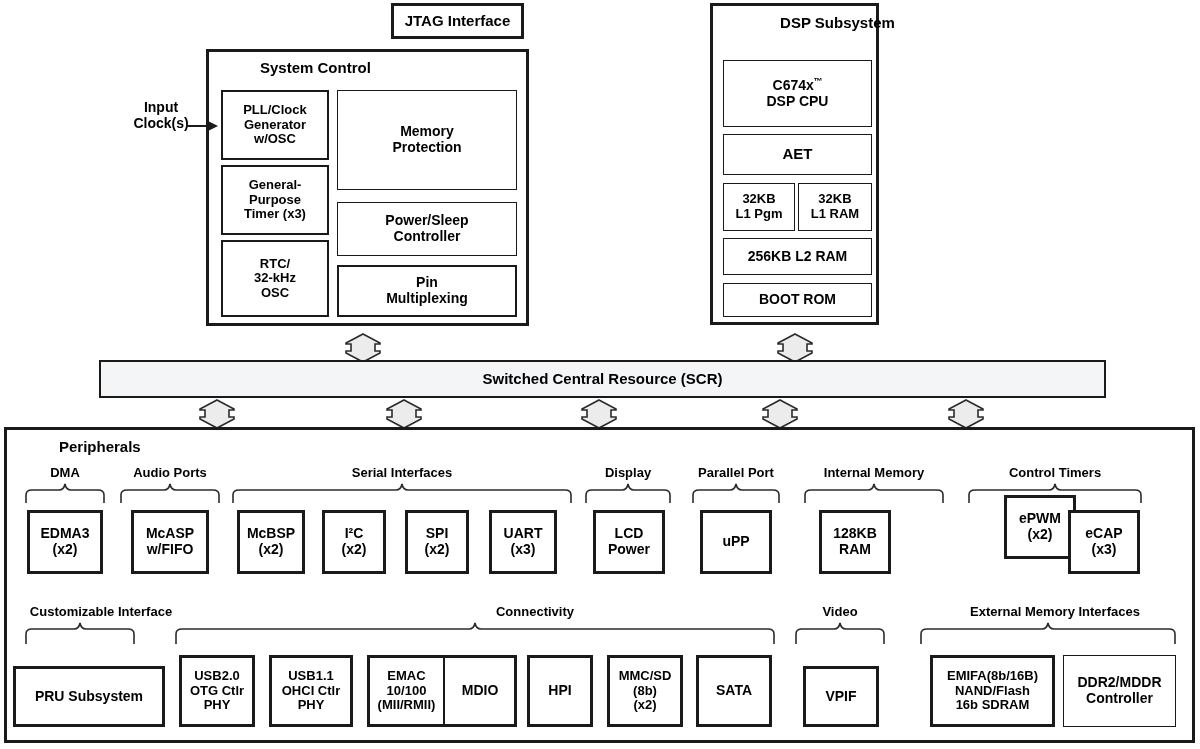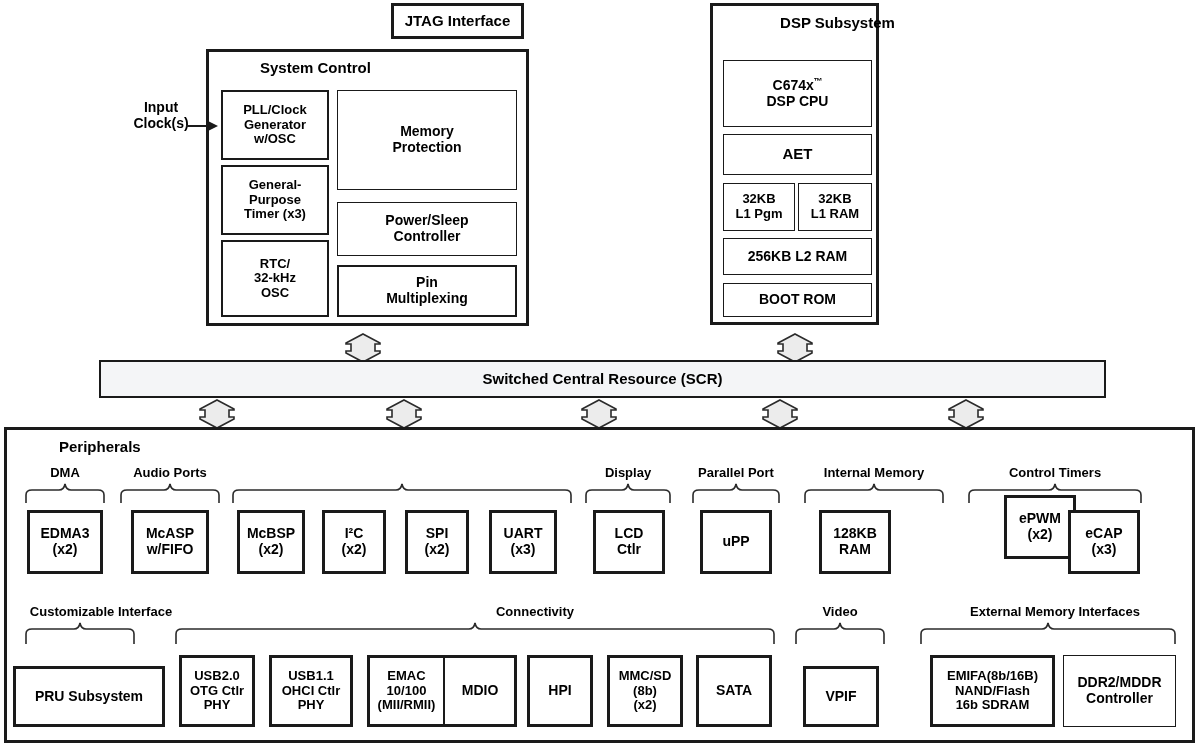--- a/index.html
+++ b/index.html
@@ -162,20 +162,21 @@
   <svg class="abs" style="left:945px;top:399px;" width="42" height="30" viewBox="0 0 42 30">
     <path class="hexfill" d="M21,1 L38,10 L38,11 L33,11 L33,18 L38,18 L38,20 L21,29 L4,20 L4,18 L9,18 L9,11 L4,11 L4,10 Z"></path>
   </svg>
 
   <div class="abs frame-thick" style="left:4px;top:427px;width:1191px;height:316px;">
     <span class="title-tl lbl f15" style="left:12px;top:9px;">Peripherals</span>
   </div>
 
   <div class="grouplabel" style="left:25px;top:465px;width:80px;">DMA</div>
   <div class="grouplabel" style="left:120px;top:465px;width:100px;">Audio Ports</div>
+  <div class="grouplabel" style="left:232px;top:465px;width:340px;">Serial Interfaces</div>
   <div class="grouplabel" style="left:585px;top:465px;width:86px;">Display</div>
   <div class="grouplabel" style="left:678px;top:465px;width:116px;">Parallel Port</div>
   <div class="grouplabel" style="left:800px;top:465px;width:148px;">Internal Memory</div>
   <div class="grouplabel" style="left:975px;top:465px;width:160px;">Control Timers</div>
 
   <svg class="abs" style="left:25px;top:482px;" width="80" height="22" viewBox="0 0 80 22">
     <path class="nofill" d="M1,21 L1,13 Q1,8 7,8 L34,8 Q39,8 40,2 Q41,8 46,8 L73,8 Q79,8 79,13 L79,21"></path>
   </svg>
   <svg class="abs" style="left:120px;top:482px;" width="100" height="22" viewBox="0 0 100 22">
     <path class="nofill" d="M1,21 L1,13 Q1,8 7,8 L44,8 Q49,8 50,2 Q51,8 56,8 L93,8 Q99,8 99,13 L99,21"></path>
@@ -231,21 +232,21 @@
   <div class="abs frame-thick ctr" style="left:489px;top:510px;width:68px;height:64px;">
     <div class="lbl f14">
       <div>UART</div>
       <div>(x3)</div>
     </div>
   </div>
 
   <div class="abs frame-thick ctr" style="left:593px;top:510px;width:72px;height:64px;">
     <div class="lbl f14">
       <div>LCD</div>
-      <div>Ctlr</div>
+      <div>Power</div>
     </div>
   </div>
 
   <div class="abs frame-thick ctr" style="left:700px;top:510px;width:72px;height:64px;">
     <span class="lbl f14">uPP</span>
   </div>
 
   <div class="abs frame-thick ctr" style="left:819px;top:510px;width:72px;height:64px;">
     <div class="lbl f14">
       <div>128KB</div>

